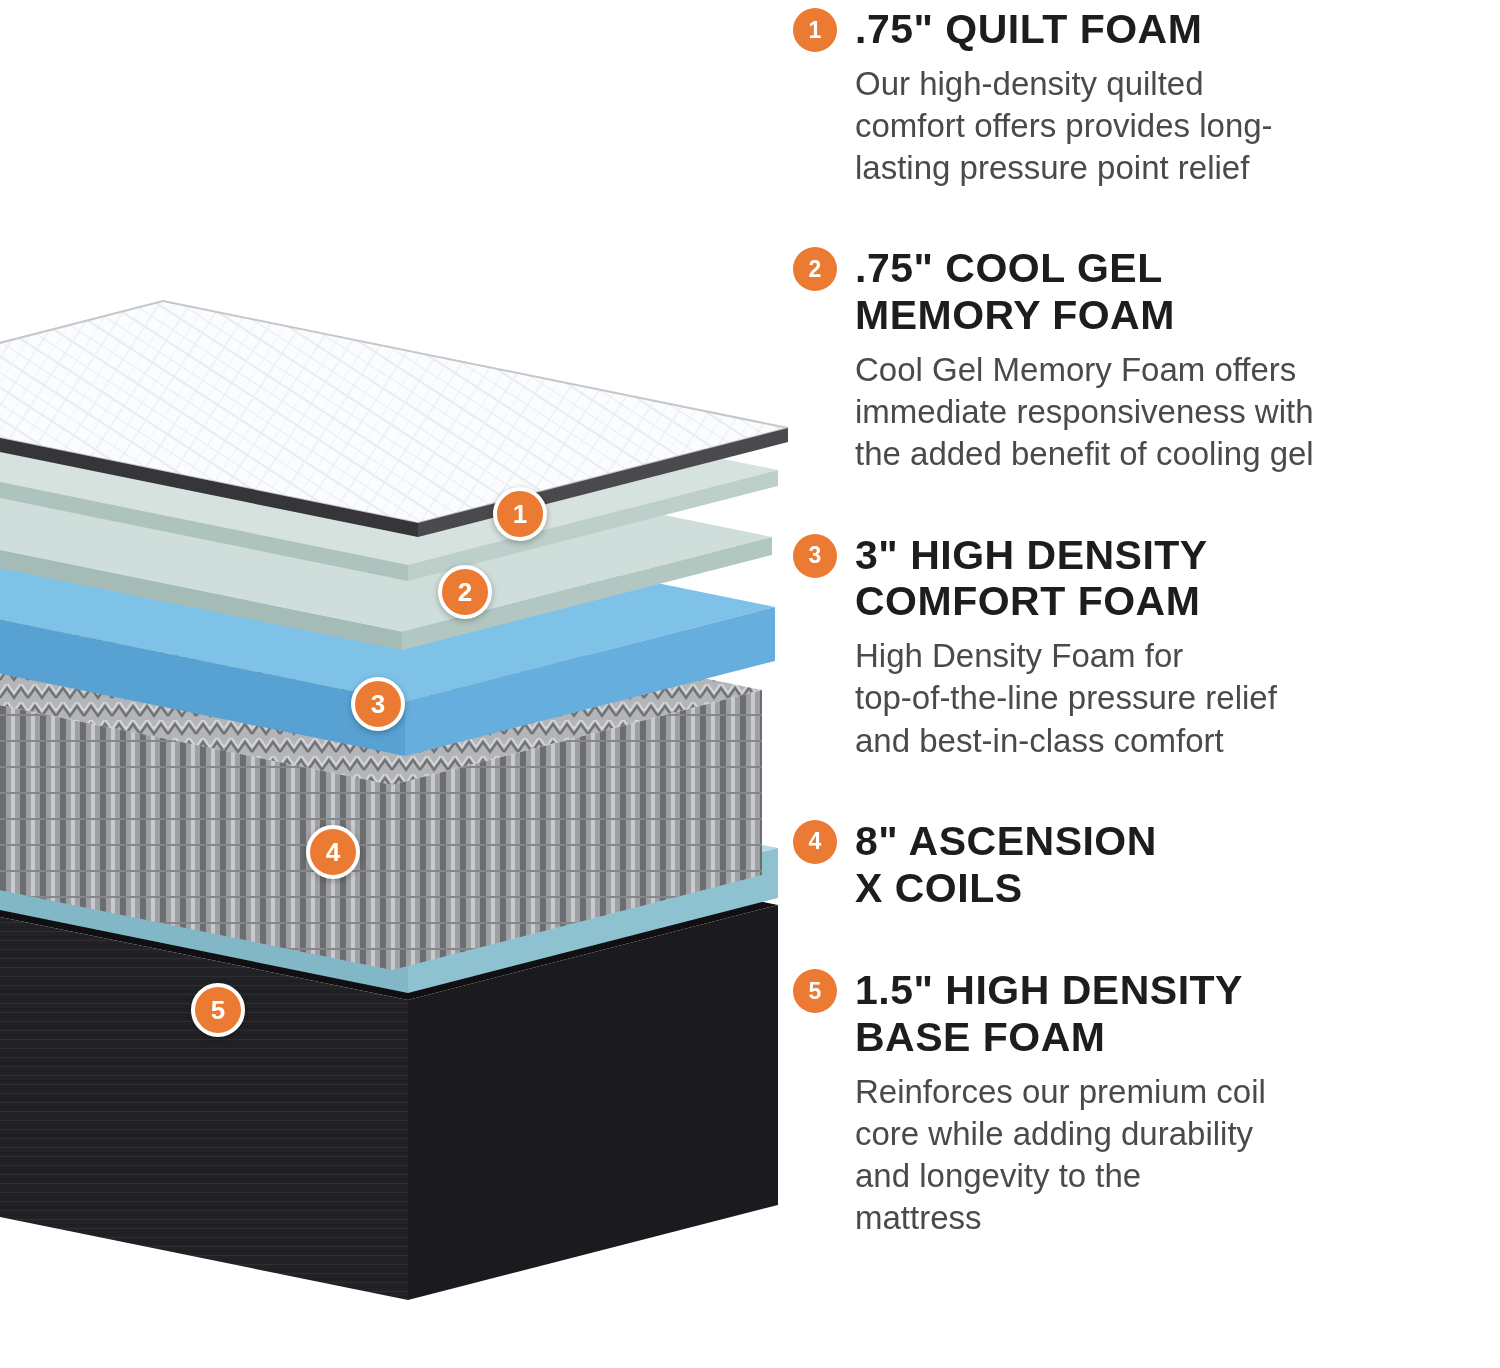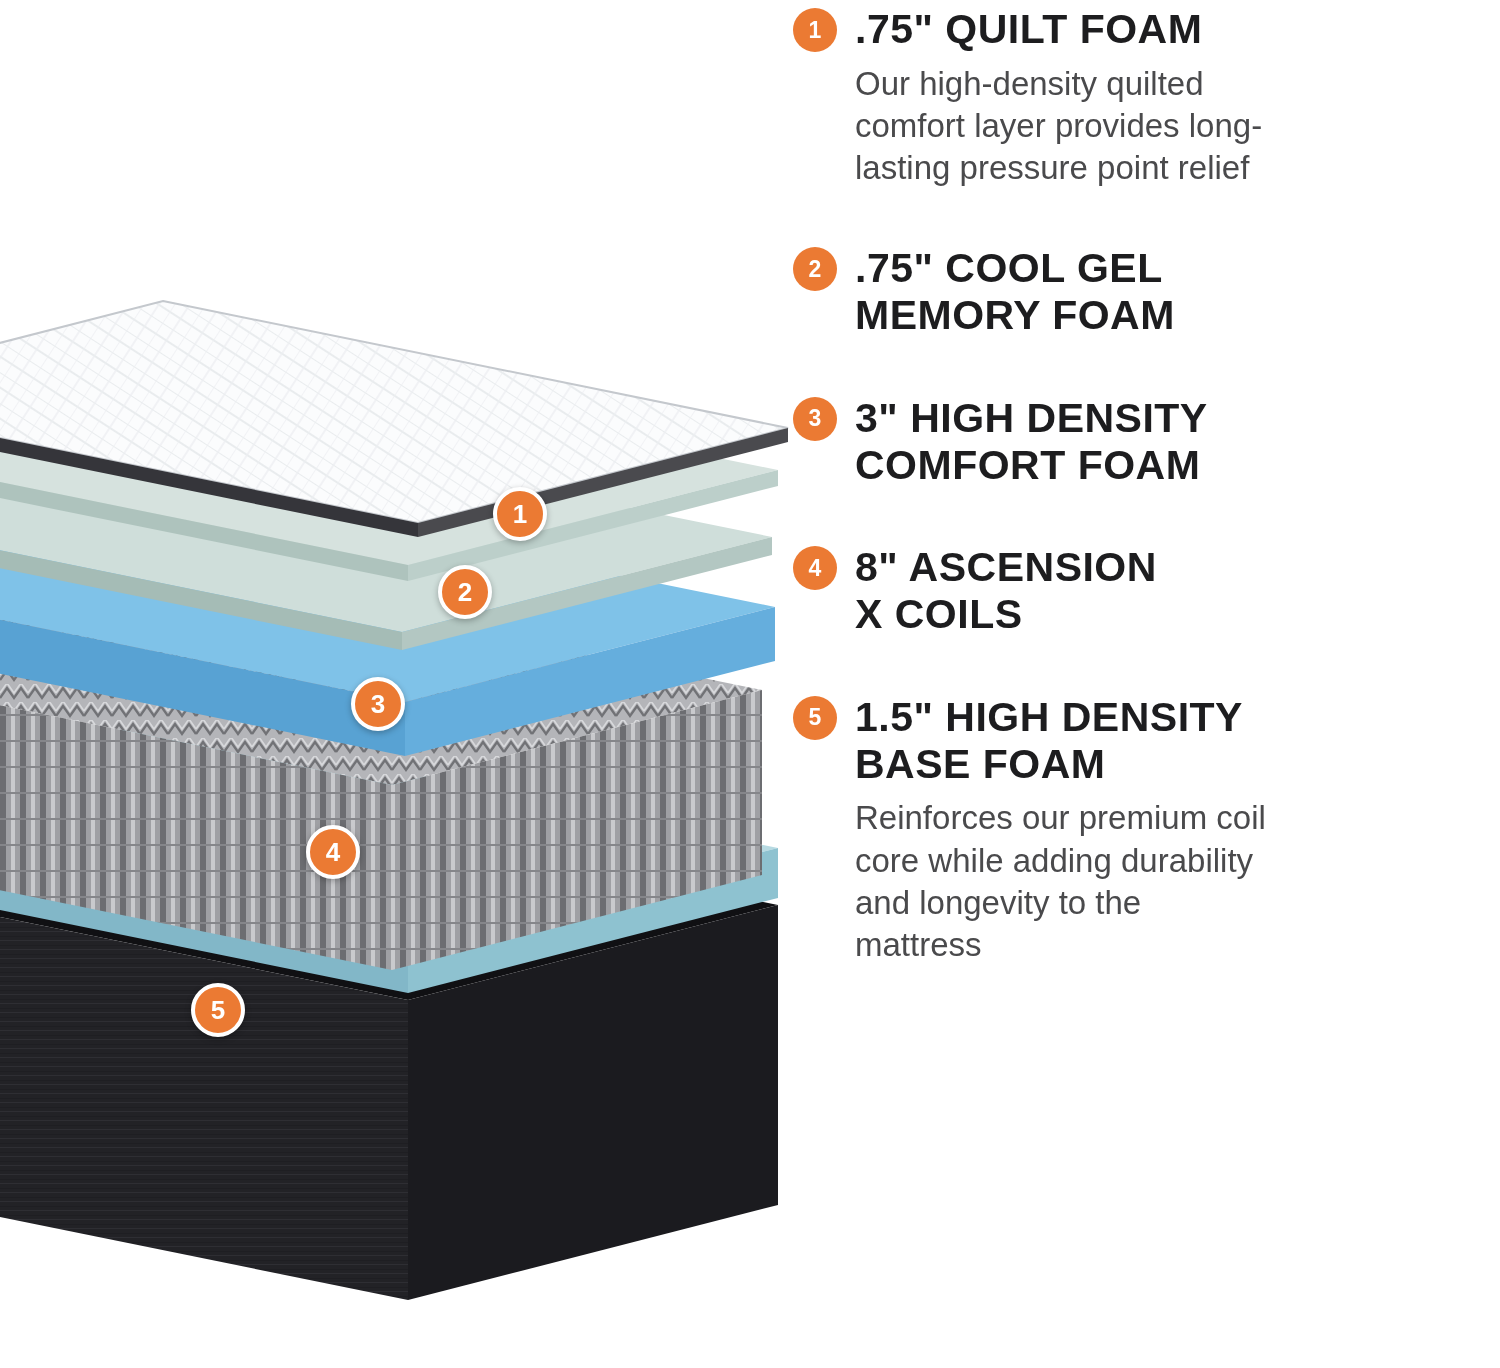--- a/index.html
+++ b/index.html
@@ -128,38 +128,44 @@
     </div>
   </div>
 
   <div class="legend">
 
     <div class="legend-item">
       <div class="badge">1</div>
       <div class="legend-text">
         <h2 class="legend-title">.75" QUILT FOAM</h2>
         <p class="legend-desc">Our high-density quilted
-comfort layer provides long-
+comfort offers provides long-
 lasting pressure point relief</p>
       </div>
     </div>
 
     <div class="legend-item">
       <div class="badge">2</div>
       <div class="legend-text">
         <h2 class="legend-title">.75" COOL GEL
 MEMORY FOAM</h2>
+        <p class="legend-desc">Cool Gel Memory Foam offers
+immediate responsiveness with
+the added benefit of cooling gel</p>
       </div>
     </div>
 
     <div class="legend-item">
       <div class="badge">3</div>
       <div class="legend-text">
         <h2 class="legend-title">3" HIGH DENSITY
 COMFORT FOAM</h2>
+        <p class="legend-desc">High Density Foam for
+top-of-the-line pressure relief
+and best-in-class comfort</p>
       </div>
     </div>
 
     <div class="legend-item">
       <div class="badge">4</div>
       <div class="legend-text">
         <h2 class="legend-title">8" ASCENSION
 X COILS</h2>
       </div>
     </div>

